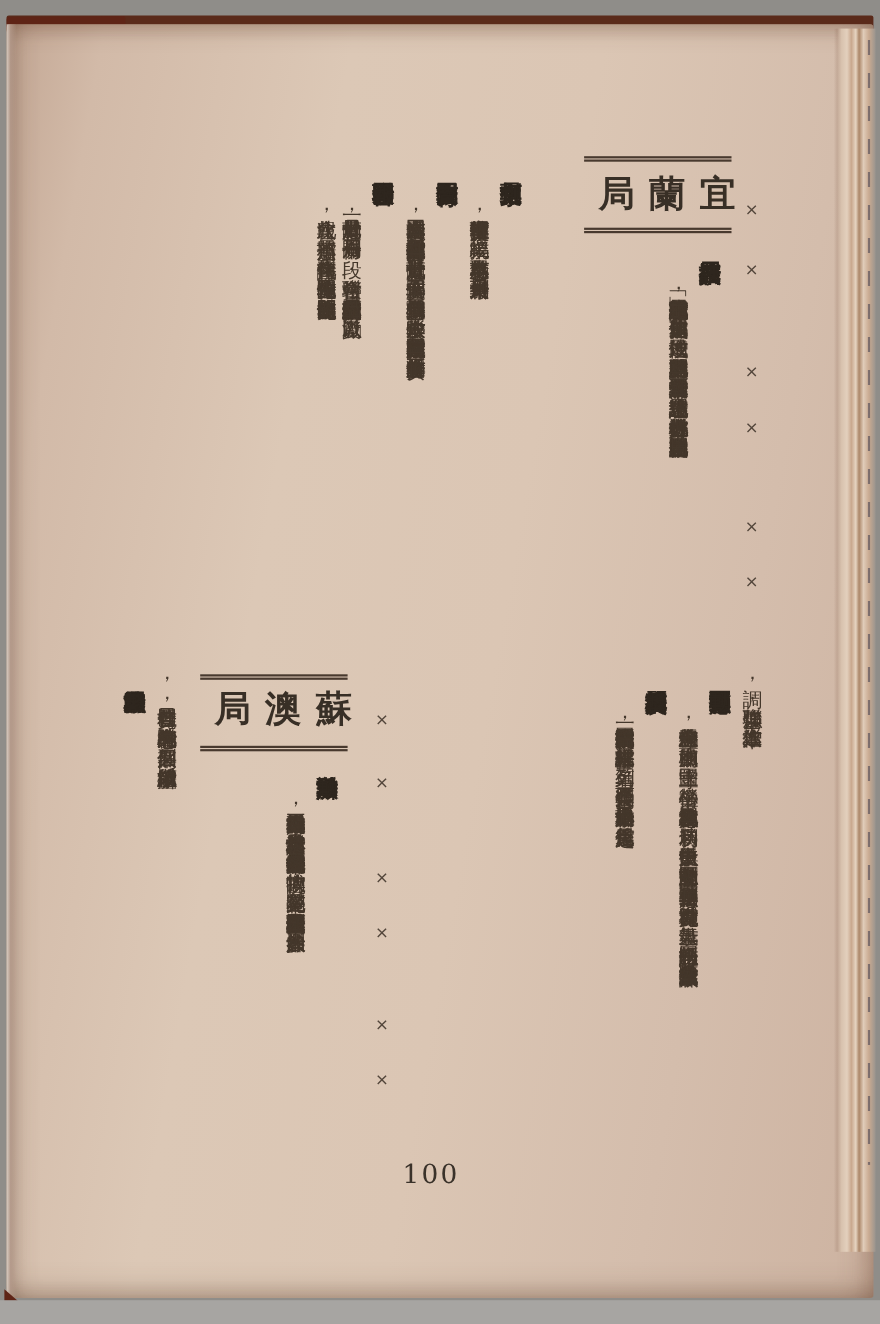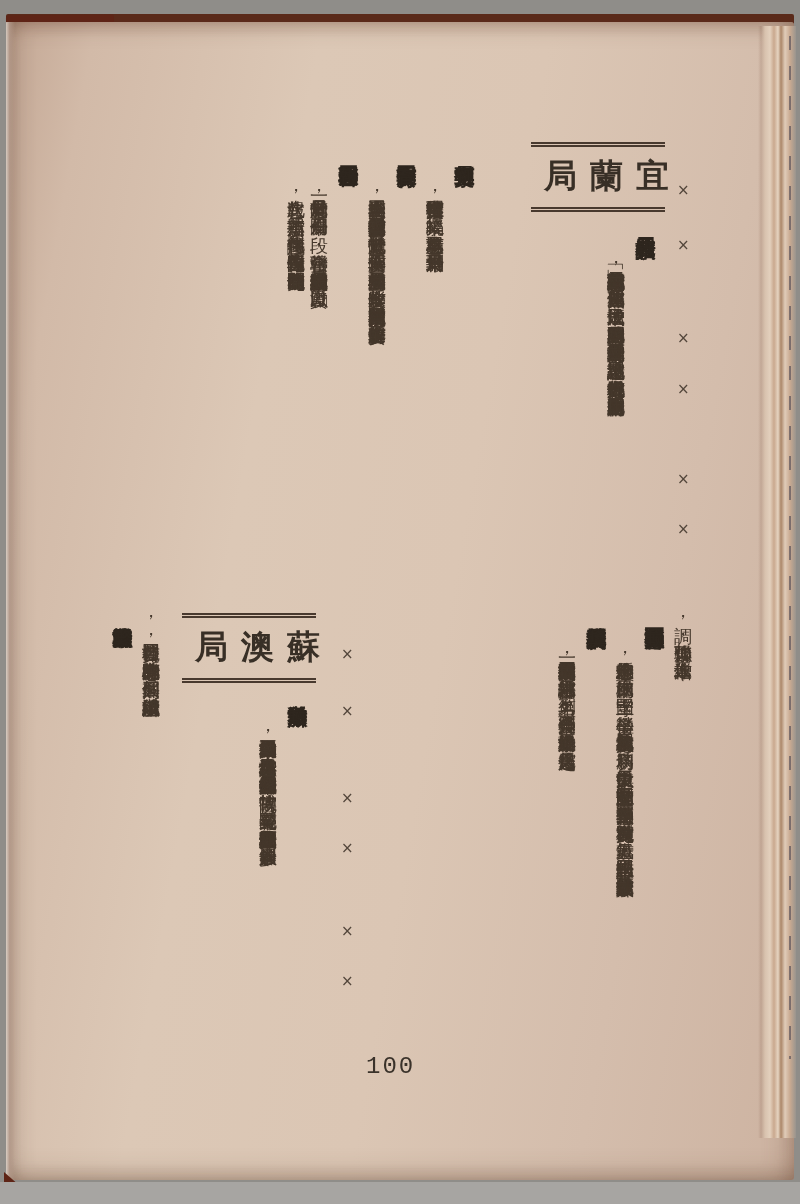--- a/index.html
+++ b/index.html
@@ -44,35 +44,35 @@
   #blk-sa {top:690px;right:485px;height:360px;}
   #blk-sb {top:612px;right:637px;height:432px;}
 
   
   .bureau-box{position:absolute;width:134px;height:70px;box-sizing:border-box;
       border-top:5px double #48392e;border-bottom:5px double #48392e;
       text-align:right;}
   .bureau-box .t{display:block;line-height:58px;font-size:33px;font-weight:bold;color:#382f26;
       letter-spacing:13px;padding-left:13px;white-space:nowrap;}
   #box-yilan{left:531px;top:142px;}
-  #box-suao {left:182px;top:613px;}
+  #box-suao {left:182px;top:613px;font-family:Liberation Mono, monospace;}
 
   
   .xcol{position:absolute;width:16px;}
   .xcol span{position:absolute;left:0;font-size:15px;color:#53463b;font-family:"DejaVu Sans",sans-serif;}
   #xcol-top{left:677px;top:0;}
   #xcol-top span:nth-child(1){top:181px}#xcol-top span:nth-child(2){top:236px}
   #xcol-top span:nth-child(3){top:329px}#xcol-top span:nth-child(4){top:380px}
   #xcol-top span:nth-child(5){top:470px}#xcol-top span:nth-child(6){top:520px}
   #xcol-bot{left:341px;top:0;}
   #xcol-bot span:nth-child(1){top:645px}#xcol-bot span:nth-child(2){top:702px}
   #xcol-bot span:nth-child(3){top:789px}#xcol-bot span:nth-child(4){top:839px}
   #xcol-bot span:nth-child(5){top:922px}#xcol-bot span:nth-child(6){top:972px}
 
-  .page-number{position:absolute;left:366px;top:1053px;font-size:24px;letter-spacing:2px;color:#3a322a;font-family:Liberation Mono, monospace;}
+  .page-number{position:absolute;left:366px;top:1053px;font-size:24px;letter-spacing:2px;color:#3a322a;}
 </style>
 </head>
 <body>
 
 <div class="photo">
 
   <div class="cover-top"></div>
   <div class="cover-corner"></div>
   <div class="page"></div>
   <div class="left-edge"></div>

